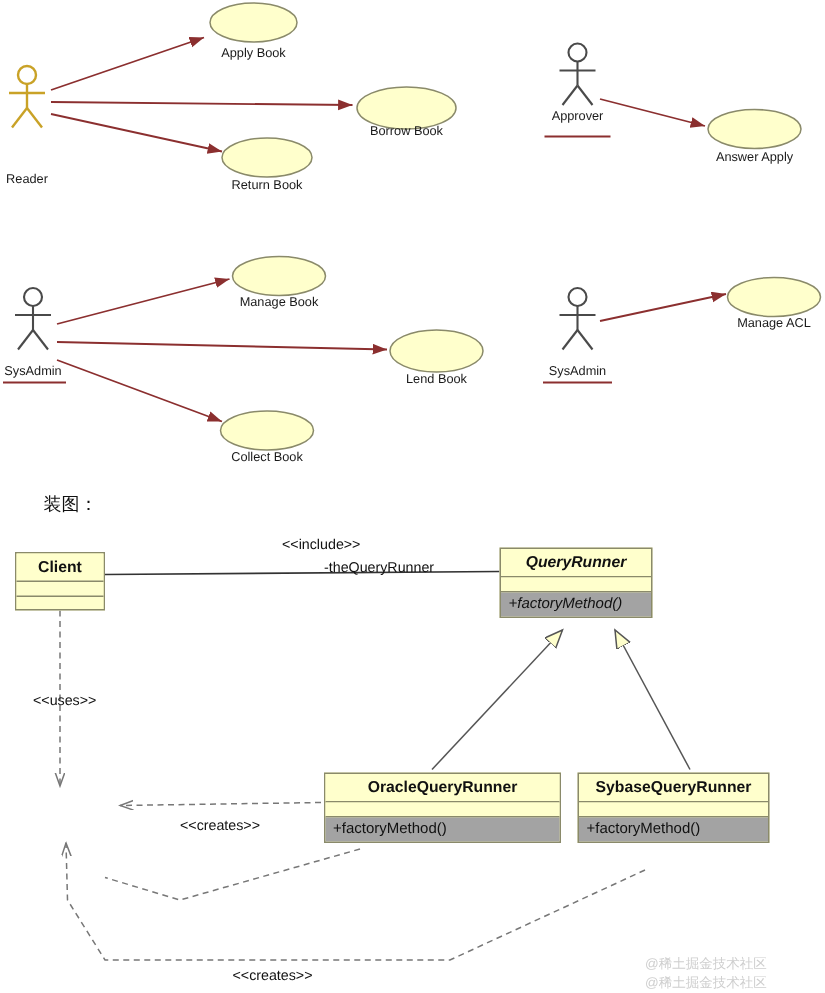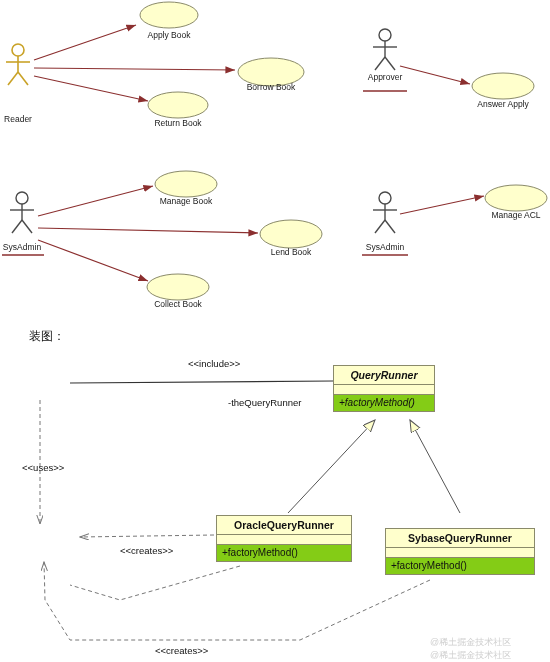--- a/index.html
+++ b/index.html
@@ -69,21 +69,21 @@
   .cbox.italic .cname { font-style: italic; }
   .cbox .cattr {
     height: 9px;
     border-bottom: 1px solid #8a8a6a;
     background: #ffffcc;
   }
   .cbox .cmeth {
     font-size: 10px;
     color: #111;
     padding: 2px 5px 3px 5px;
-    background: #84cc16;
+    background: #a3a3a3;
     white-space: nowrap;
   }
   .cbox.italic .cmeth { font-style: italic; }
   .edge-lbl {
     position: absolute;
     font-size: 9.5px;
     color: #111;
     white-space: nowrap;
   }
 </style>
@@ -192,42 +192,47 @@
 
   <div>
     <div class="lbl center" style="left:18px; top:87px;margin-top:28px;">Reader</div>
     <div class="lbl center" style="left:385px; top:73px;">Approver</div>
     <div class="lbl center" style="left:22px; top:243px;">SysAdmin</div>
     <div class="lbl center" style="left:385px; top:243px;">SysAdmin</div>
   </div>
 
   <div class="cn-text" style="left:0px; top:328px;padding-left:29px;">装图：</div>
 
+  <div class="cbox" style="left:10px; top:368px; width:60px;">
+    <div class="cname">Client</div>
+    <div class="cattr"></div>
+    <div class="cattr" style="border-bottom:none; height:8px;"></div>
+  </div>
 
   <div class="cbox italic" style="left:333px; top:365px; width:102px;">
     <div class="cname">QueryRunner</div>
     <div class="cattr"></div>
     <div class="cmeth">+factoryMethod()</div>
   </div>
 
 
-  <div class="cbox" style="left:216px; top:515px; width:136px;">
+  <div class="cbox" style="left:216px; top:515px; width:158px;">
     <div class="cname">OracleQueryRunner</div>
     <div class="cattr"></div>
     <div class="cmeth">+factoryMethod()</div>
   </div>
 
-  <div class="cbox" style="left:385px; top:528px; width:150px;">
+  <div class="cbox" style="left:385px; top:515px; width:128px;">
     <div class="cname">SybaseQueryRunner</div>
     <div class="cattr"></div>
     <div class="cmeth">+factoryMethod()</div>
   </div>
 
   <div class="edge-lbl" style="left:188px; top:358px;">&lt;&lt;include&gt;&gt;</div>
-  <div class="edge-lbl" style="left:228px; top:373px;margin-top:24px;">-theQueryRunner</div>
+  <div class="edge-lbl" style="left:216px; top:373px;">-theQueryRunner</div>
   <div class="edge-lbl" style="left:22px; top:462px;">&lt;&lt;uses&gt;&gt;</div>
   <div class="edge-lbl" style="left:120px; top:545px;">&lt;&lt;creates&gt;&gt;</div>
   <div class="edge-lbl" style="left:155px; top:645px;">&lt;&lt;creates&gt;&gt;</div>
 
   <div class="watermark" style="left:430px; top:636px;">@稀土掘金技术社区</div>
   <div class="watermark" style="left:430px; top:649px;">@稀土掘金技术社区</div>
 
 </div>
 
 </body></html>

